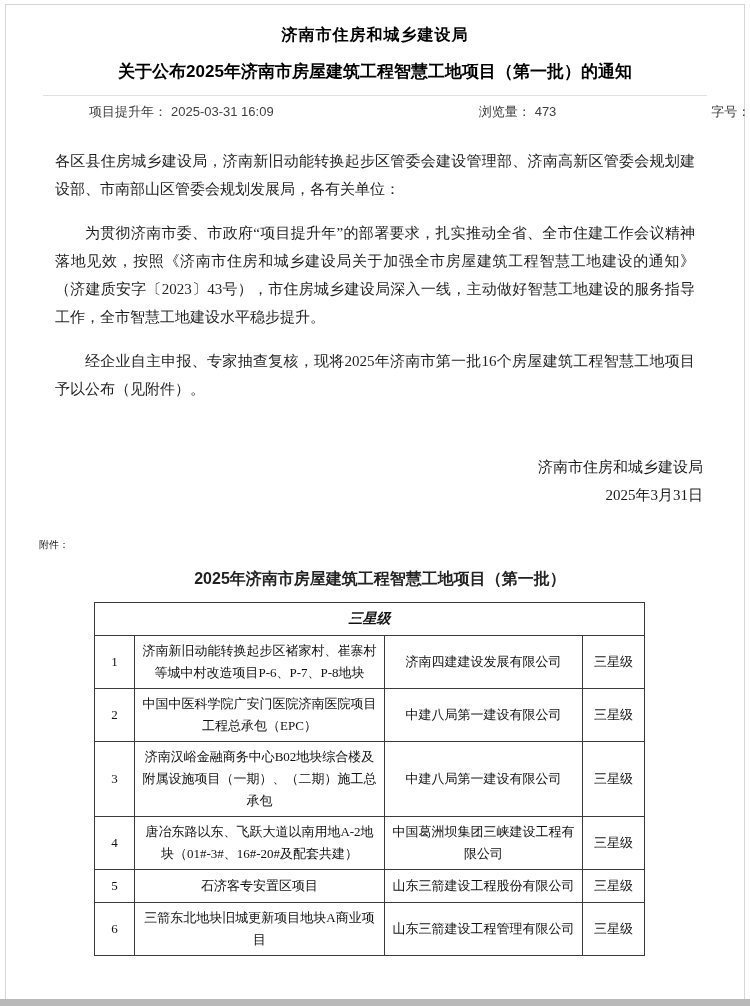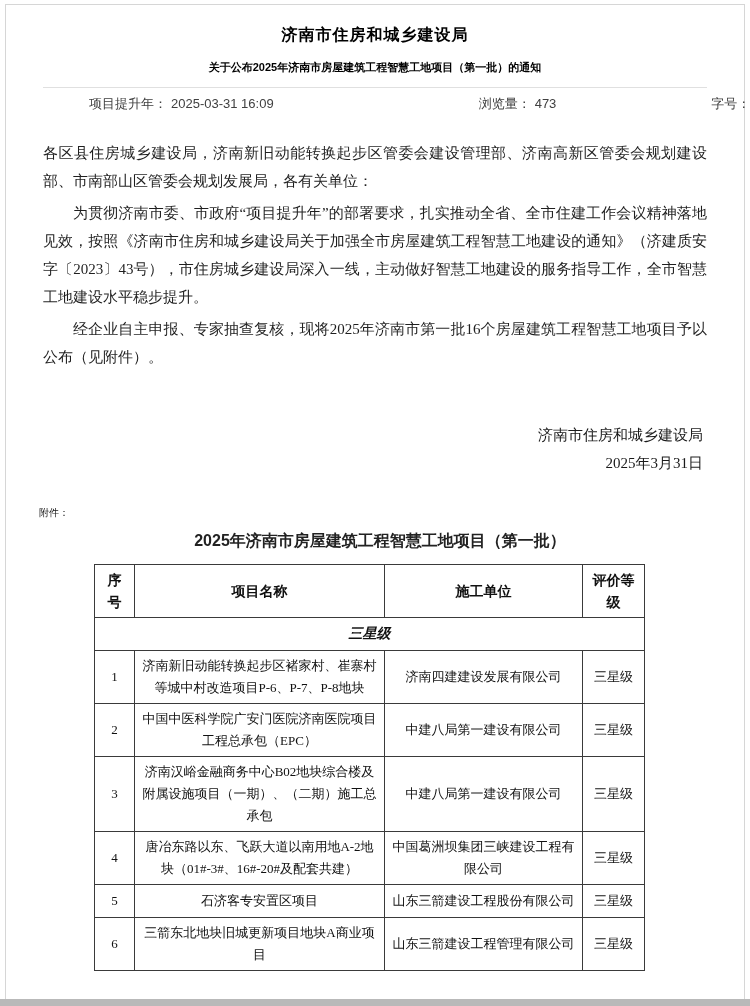--- a/index.html
+++ b/index.html
@@ -13,52 +13,52 @@
     position:absolute;top:4px;left:5px;right:5px;bottom:-20px;
     border:1px solid #d6d6d6;background:#fff;
     box-sizing:border-box;
     padding:16px 33px 0 33px;
   }
   .org-title{
     text-align:center;font-size:16px;font-weight:bold;color:#000;
     margin:4px 0 14px 0;letter-spacing:1px;
   }
   .doc-title{
-    text-align:center;font-size:11px;font-weight:bold;color:#000;
+    text-align:center;font-size:17px;font-weight:bold;color:#000;
     margin:0 0 12px 0;
   }
   .meta-divider{border-top:1px solid #e0e0e0;margin:0 4px;}
   .meta-bar{
     display:flex;align-items:center;
     padding:7px 14px 6px 50px;font-size:13px;color:#404040;
   }
   .meta-item{white-space:nowrap;}
   .meta-item.views{margin-left:205px;}
   .meta-item.fontsize{margin-left:155px;}
   .meta-item .lbl{margin-right:4px;}
   .doc-body{
     margin-top:20px;
     font-family:"Liberation Serif",serif;
     font-size:15px;line-height:28px;color:#1f1f1f;
     text-align:justify;
   }
-  .doc-body p{margin:4px;}
+  .doc-body p{margin:16px;}
   .doc-body p.indent{text-indent:2em;}
   .attachment-line{margin-top:28px !important;text-indent:2em;}
   .sign-block{
     margin-top:50px;text-align:right;padding-right:8px;
     font-family:"Liberation Serif",serif;font-size:15px;line-height:28px;
   }
   .appendix-label{
     margin-top:22px;font-family:"Liberation Serif",serif;
     font-size:10px;line-height:28px;
   }
   .table-title{
     text-align:center;font-size:16px;font-weight:bold;color:#222;
-    margin:4px 0 12px 10px;
+    margin:10px 0 12px 10px;
   }
   table.project-table{
     border-collapse:collapse;table-layout:fixed;
     width:550px;margin-left:55px;
     font-family:"Liberation Serif",serif;
     font-size:13px;color:#111;
   }
   table.project-table th,table.project-table td{
     border:1px solid #3a3a3a;
     text-align:center;vertical-align:middle;
@@ -116,26 +116,20 @@
   <div class="table-title">2025年济南市房屋建筑工程智慧工地项目（第一批）</div>
 
   <table class="project-table">
     <colgroup>
       <col style="width:40px">
       <col style="width:250px">
       <col style="width:198px">
       <col style="width:62px">
     </colgroup>
     <thead>
-      <tr>
-        <th>序号</th>
-        <th>项目名称</th>
-        <th>施工单位</th>
-        <th>评价等级</th>
-      </tr>
       <tr class="section-row">
         <td colspan="4">三星级</td>
       </tr>
     </thead>
     <tbody id="table-body">
         <tr class="data-row">
           <td>1</td>
           <td>济南新旧动能转换起步区褚家村、崔寨村等城中村改造项目P-6、P-7、P-8地块</td>
           <td>济南四建建设发展有限公司</td>
           <td>三星级</td>

